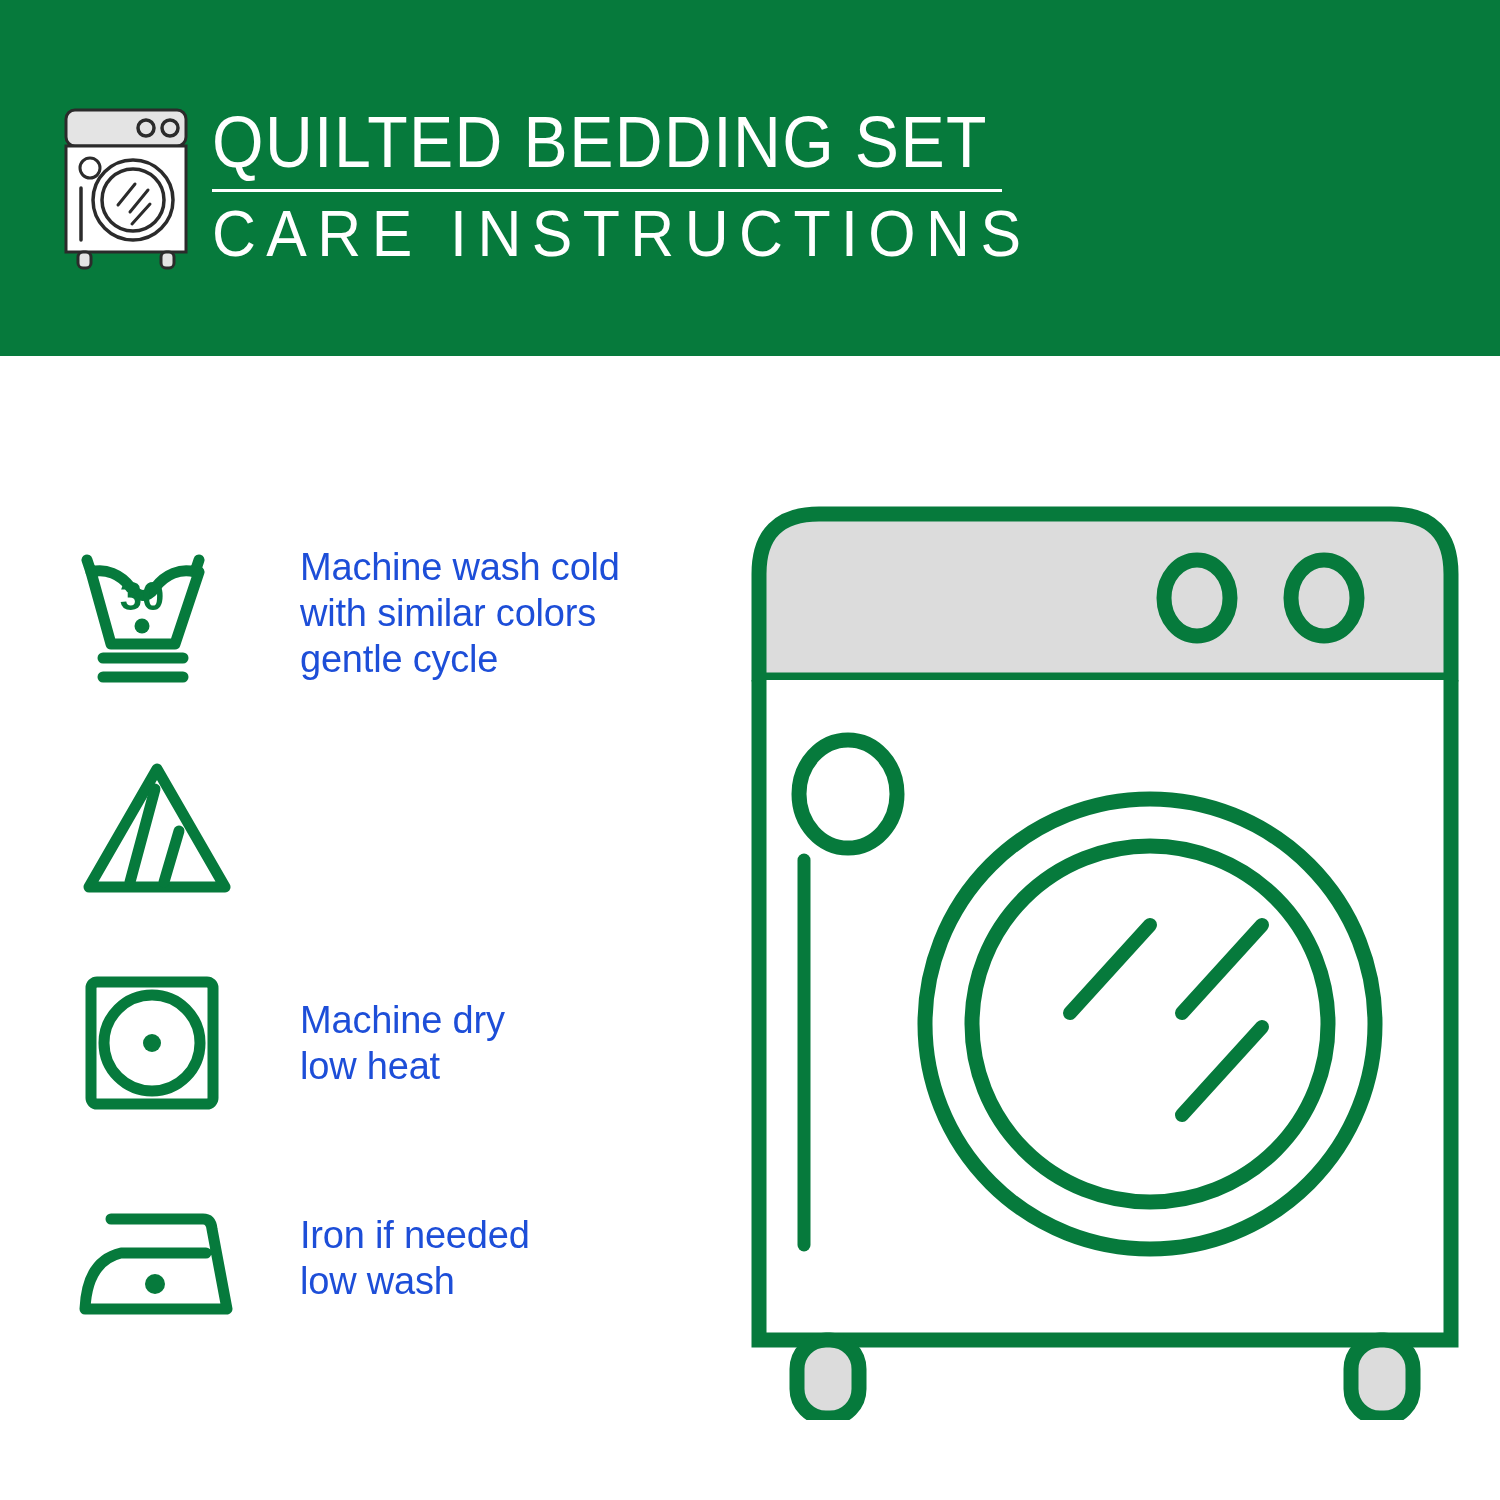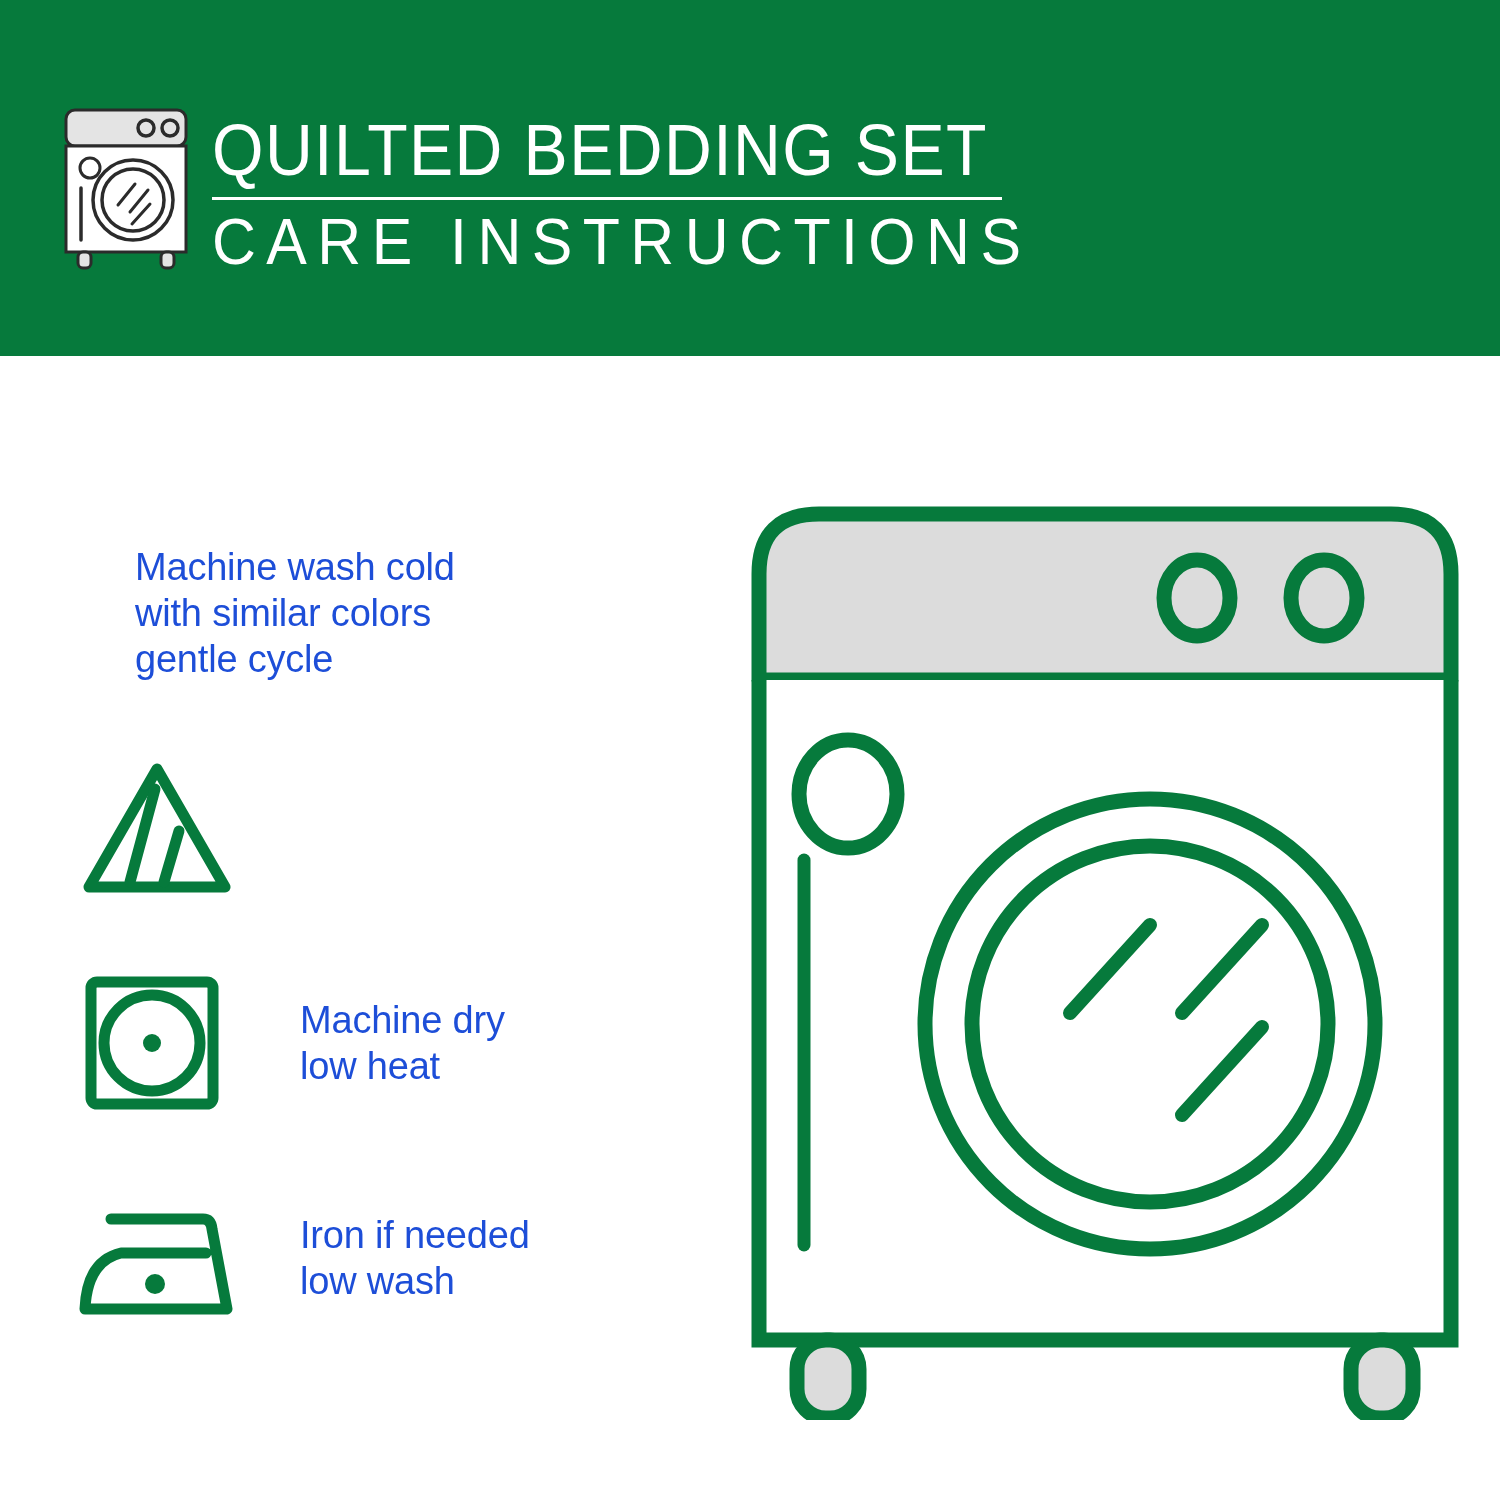--- a/index.html
+++ b/index.html
@@ -22,21 +22,21 @@
     top: 0;
     width: 1500px;
     height: 356px;
     background: #067A3C;
   }
   #header-inner {
     position: absolute;
     left: 60px;
     top: 96px;
     display: flex;
-    align-items: flex-end;
+    align-items: center;
   }
   #header-logo {
     width: 132px;
     height: 172px;
     flex: 0 0 auto;
     margin-top: 8px;
   }
   #header-text-block {
     margin-left: 20px;
     display: flex;
@@ -134,20 +134,32 @@
       <div id="product-title">QUILTED BEDDING SET</div>
       <div id="title-divider"></div>
       <div id="subtitle">CARE INSTRUCTIONS</div>
     </div>
   </div>
 </div>
 
 <div id="care-list">
 
   <div class="care-row">
+    <div class="care-symbol">
+      <svg width="165" height="150" viewBox="0 0 165 150">
+        <g fill="none" stroke="#067A3C" stroke-width="11" stroke-linecap="round" stroke-linejoin="round">
+          <path d="M12 22 L16 34 C30 30 46 36 56 50 C64 60 72 60 80 50 C90 36 106 30 120 34 L124 22"></path>
+          <path d="M16 34 L36 106 L100 106 L124 34"></path>
+        </g>
+        <line x1="28" y1="120" x2="108" y2="120" stroke="#067A3C" stroke-width="11" stroke-linecap="round"></line>
+        <line x1="28" y1="139" x2="108" y2="139" stroke="#067A3C" stroke-width="11" stroke-linecap="round"></line>
+        <text x="67" y="72" text-anchor="middle" font-family="Liberation Sans, sans-serif" font-size="40" font-weight="bold" fill="#067A3C">30</text>
+        <circle cx="67" cy="88" r="7.5" fill="#067A3C"></circle>
+      </svg>
+    </div>
     <div class="care-text">Machine wash cold
 with similar colors
 gentle cycle</div>
   </div>
 
   <div class="care-row">
     <div class="care-symbol">
       <svg width="165" height="150" viewBox="0 0 165 150">
         <path d="M82 16 L150 134 L14 134 Z" fill="none" stroke="#067A3C" stroke-width="11" stroke-linejoin="round"></path>
         <line x1="80" y1="36" x2="55" y2="129" stroke="#067A3C" stroke-width="11" stroke-linecap="round"></line>

